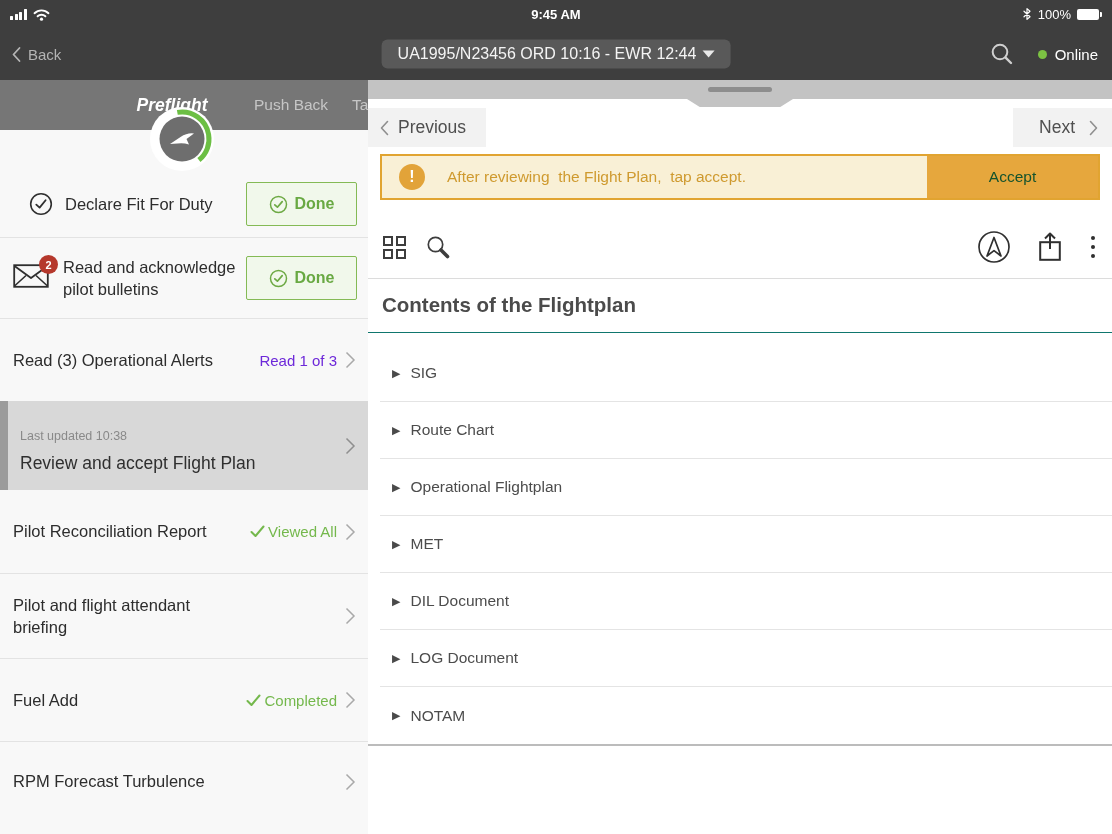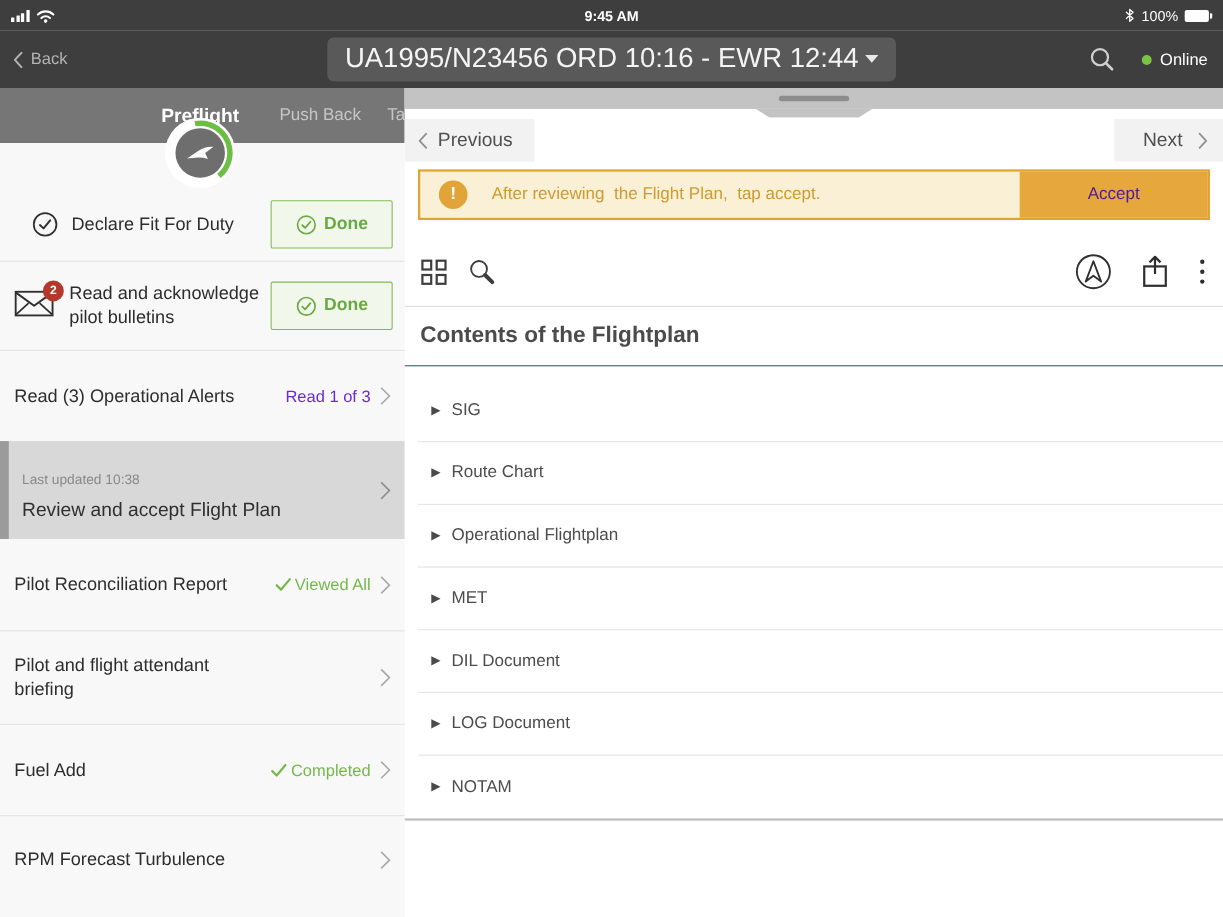--- a/index.html
+++ b/index.html
@@ -32,35 +32,35 @@
   .navbar { height:52px; background:#3e3e3e; position:relative; }
   .back-btn {
     position:absolute; left:12px; top:50%; transform:translateY(-50%);
     display:flex; align-items:center; gap:7px; color:#b4b4b4; font-size:15px;
     cursor:default;
   }
   .flight-pill {
     position:absolute; left:50%; top:50%; transform:translate(-50%,-50%);
     background:#595959; border-radius:6px; padding:5px 16px 6px;
     display:flex; align-items:center; gap:6px;
-    color:#f4f4f4; font-size:25px; white-space:nowrap;
+    color:#f4f4f4; font-size:16px; white-space:nowrap;
   }
   .pill-caret { width:0; height:0; border-left:6px solid transparent;
     border-right:6px solid transparent; border-top:7px solid #e9e9e9; }
   .nav-right { position:absolute; right:14px; top:50%; transform:translateY(-50%);
     display:flex; align-items:center; gap:24px; }
   .online { display:flex; align-items:center; gap:8px; color:#fff; font-size:15px; }
   .online-dot { width:9px; height:9px; border-radius:50%; background:#7cc243; }
   
   .bodywrap { position:absolute; top:80px; left:0; right:0; bottom:0; display:flex; }
   
   .sidebar { width:368px; background:#f8f8f8; position:relative; overflow:hidden; flex:none; }
   .sidebar-header { height:50px; background:#767676; position:relative; }
   .tab { position:absolute; top:50%; transform:translateY(-50%); white-space:nowrap; }
-  .tab-active { left:182px; transform:translate(-50%,-50%); color:#fff; font-size:17.5px; font-weight:700; }
+  .tab-active { left:172px; transform:translate(-50%,-50%); color:#fff; font-size:17.5px; font-weight:700;font-style:italic; }
   .tab-idle { color:#c6c6c6; font-size:15.5px; }
   .tab-push { left:254px; } .tab-ta { left:352px; }
   .progress-badge { position:absolute; top:27px; left:150px; width:64px; height:64px; z-index:3; }
   .spacer { height:41px; }
   .srow { position:relative; padding-left:13px; display:flex; align-items:center; }
   .srow-label { font-size:16.5px; color:#2d2d2d; line-height:1.35; }
   .div-top { border-top:1px solid #e3e3e3; }
   .r1 { height:66px; gap:12px;margin-left:16px; }
   .r2 { height:81px; }
   .r3 { height:83px; } .r5 { height:83px; } .r6 { height:85px; }
@@ -109,21 +109,21 @@
     margin:7px 12px 0; height:46px; border:2px solid #e1a431; background:#f9f0d6;
     display:flex; align-items:center;
   }
   .warn-circle {
     width:26px; height:26px; border-radius:50%; background:#e2a339; color:#fff;
     font-weight:700; font-size:16px; display:flex; align-items:center; justify-content:center;
     margin-left:17px; flex:none;
   }
   .banner-msg { margin-left:22px; color:#cf9a2f; font-size:15.5px; white-space:pre-wrap; }
   .btn-accept {
-    margin-left:auto; height:100%; width:171px; background:#e6a73d; color:#4c1d95;
+    margin-left:auto; height:100%; width:171px; background:#e6a73d; color:#14532d;
     font-size:15.5px; display:flex; align-items:center; justify-content:center; cursor:default;
   }
   .toolbar { margin:25px 15px 0; height:44px; display:flex; align-items:center; }
   .tb-left { display:flex; align-items:center; gap:19px; }
   .tb-right { margin-left:auto; display:flex; align-items:center; gap:25px; }
   .grid-icon { display:grid; grid-template-columns:10px 10px; grid-template-rows:10px 10px; gap:3px; }
   .grid-icon i { border:2px solid #3d3d3d; display:block; }
   .dots { display:flex; flex-direction:column; gap:4.5px; padding:2px; }
   .dots i { width:4.5px; height:4.5px; border-radius:50%; background:#2f2f2f; display:block; }
   .divider1 { margin-top:9px; border-top:1px solid #dcdcdc; }

